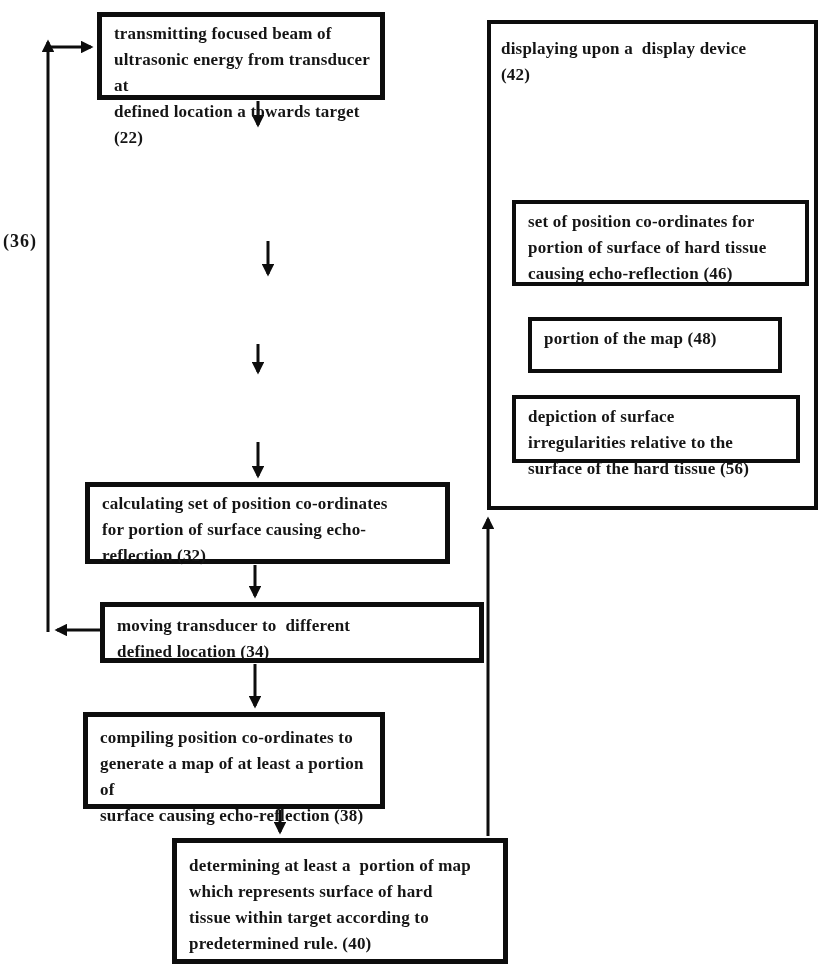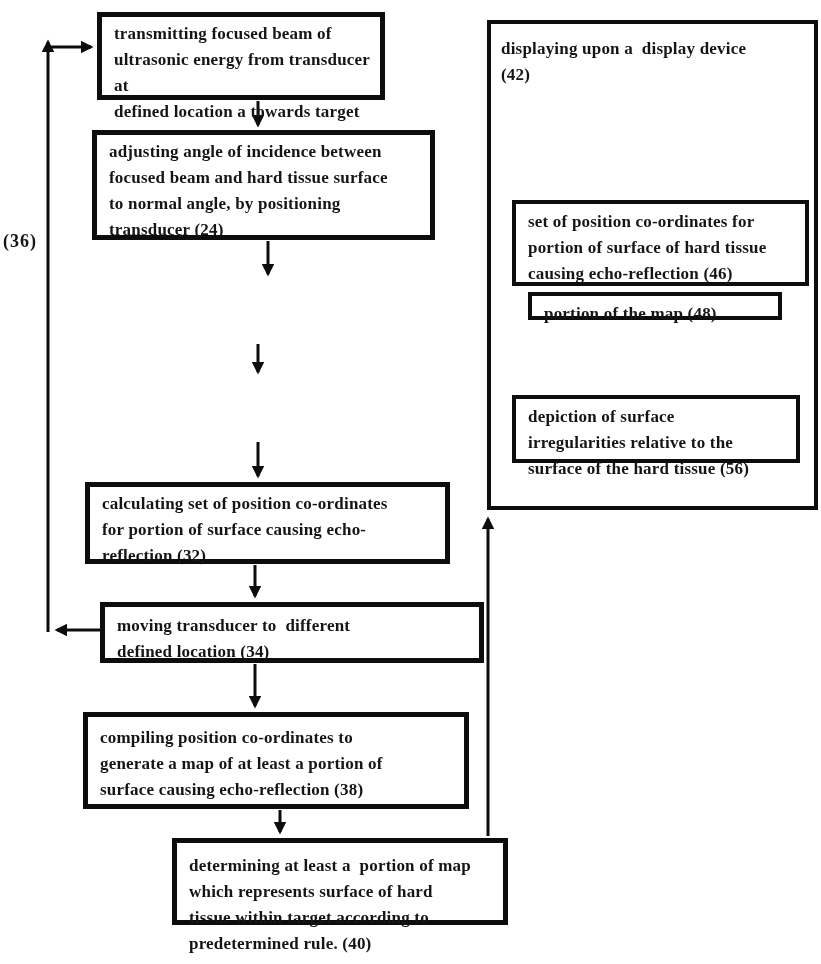--- a/index.html
+++ b/index.html
@@ -35,40 +35,40 @@
     padding: 4px 8px 0 12px;
     white-space: pre-wrap;
     letter-spacing: 0.2px;
   }
   #box22 { left: 97px;  top: 12px;  width: 288px; height: 88px; }
   #box24 { left: 92px;  top: 130px; width: 343px; height: 110px; }
   #box26 { left: 85px;  top: 280px; width: 365px; height: 63px;  padding-top: 6px; }
   #box30 { left: 103px; top: 378px; width: 324px; height: 63px;  padding-top: 6px; }
   #box32 { left: 85px;  top: 482px; width: 365px; height: 82px; }
   #box34 { left: 100px; top: 602px; width: 384px; height: 61px;  padding-top: 6px; }
-  #box38 { left: 83px;  top: 712px; width: 386px; height: 97px;  padding-top: 8px; }
-  #box40 { left: 172px; top: 838px; width: 336px; height: 87px; padding-top: 10px; }
+  #box38 { left: 83px;  top: 712px; width: 302px; height: 97px;  padding-top: 8px; }
+  #box40 { left: 172px; top: 838px; width: 336px; height: 126px; padding-top: 10px; }
 
   #box42 {
     left: 487px; top: 20px; width: 331px; height: 490px;
     border-width: 4px;
     padding: 0;
   }
   .panel-title {
     position: absolute;
     left: 10px; top: 12px; width: 300px;
     font-size: 17px; font-weight: 600; line-height: 26px;
     white-space: pre-wrap; letter-spacing: 0.2px;
   }
   .inner {
     border-width: 4px;
   }
   #box44 { left: 39px; top: 89px;  width: 248px; height: 64px; padding-top: 6px; }
   #box46 { left: 21px; top: 176px; width: 297px; height: 86px; padding-top: 5px; }
-  #box48 { left: 37px; top: 268px; width: 254px; height: 28px; padding-top: 5px; }
+  #box48 { left: 37px; top: 293px; width: 254px; height: 56px; padding-top: 5px; }
   #box56 { left: 21px; top: 371px; width: 288px; height: 68px; padding-top: 5px; }
 
   .loop-label {
     position: absolute;
     left: 3px; top: 231px;
     font-size: 18px; font-weight: 600;
     letter-spacing: 1px;
   }
   .wires line { stroke: #0d0d0d; stroke-width: 3; }
 </style>
@@ -92,24 +92,20 @@
     <line x1="280" y1="810" x2="280" y2="832" marker-end="url(#arrow)"></line>
     <line x1="100" y1="630" x2="57" y2="630" marker-end="url(#arrow)"></line>
     <line x1="48" y1="632" x2="48" y2="42" marker-end="url(#arrow)"></line>
     <line x1="48" y1="47" x2="91" y2="47" marker-end="url(#arrow)"></line>
     <line x1="488" y1="836" x2="488" y2="519" marker-end="url(#arrow)"></line>
   </svg>
 
   <div class="box" id="box22">transmitting focused beam of
 ultrasonic energy from transducer at
 defined location a towards target (22)</div>
-  <div class="box" id="box24">adjusting angle of incidence between
-focused beam and hard tissue surface
-to normal angle, by positioning
-transducer (24)</div>
   <div class="box" id="box32">calculating set of position co-ordinates
 for portion of surface causing echo-
 reflection (32)</div>
   <div class="box" id="box34">moving transducer to  different
 defined location (34)</div>
   <div class="box" id="box38">compiling position co-ordinates to
 generate a map of at least a portion of
 surface causing echo-reflection (38)</div>
   <div class="box" id="box40">determining at least a  portion of map
 which represents surface of hard

